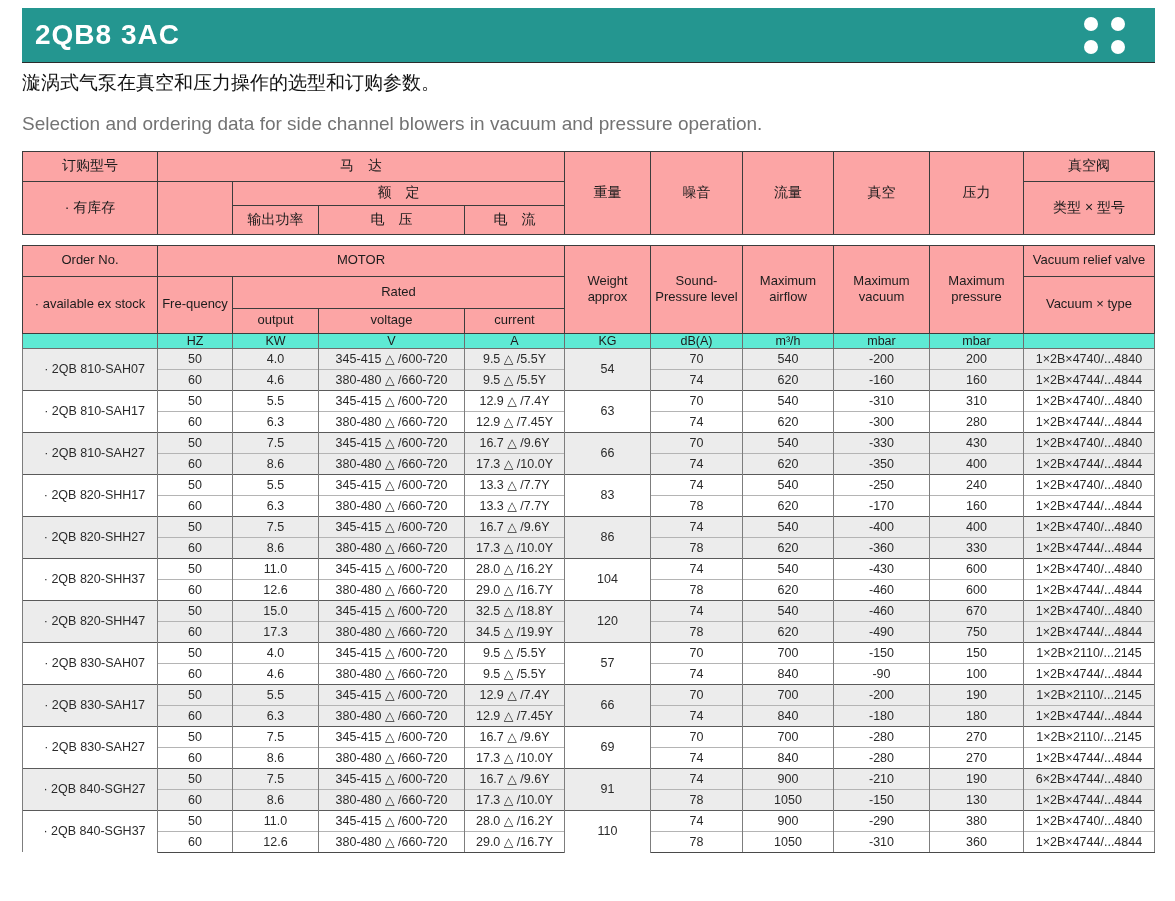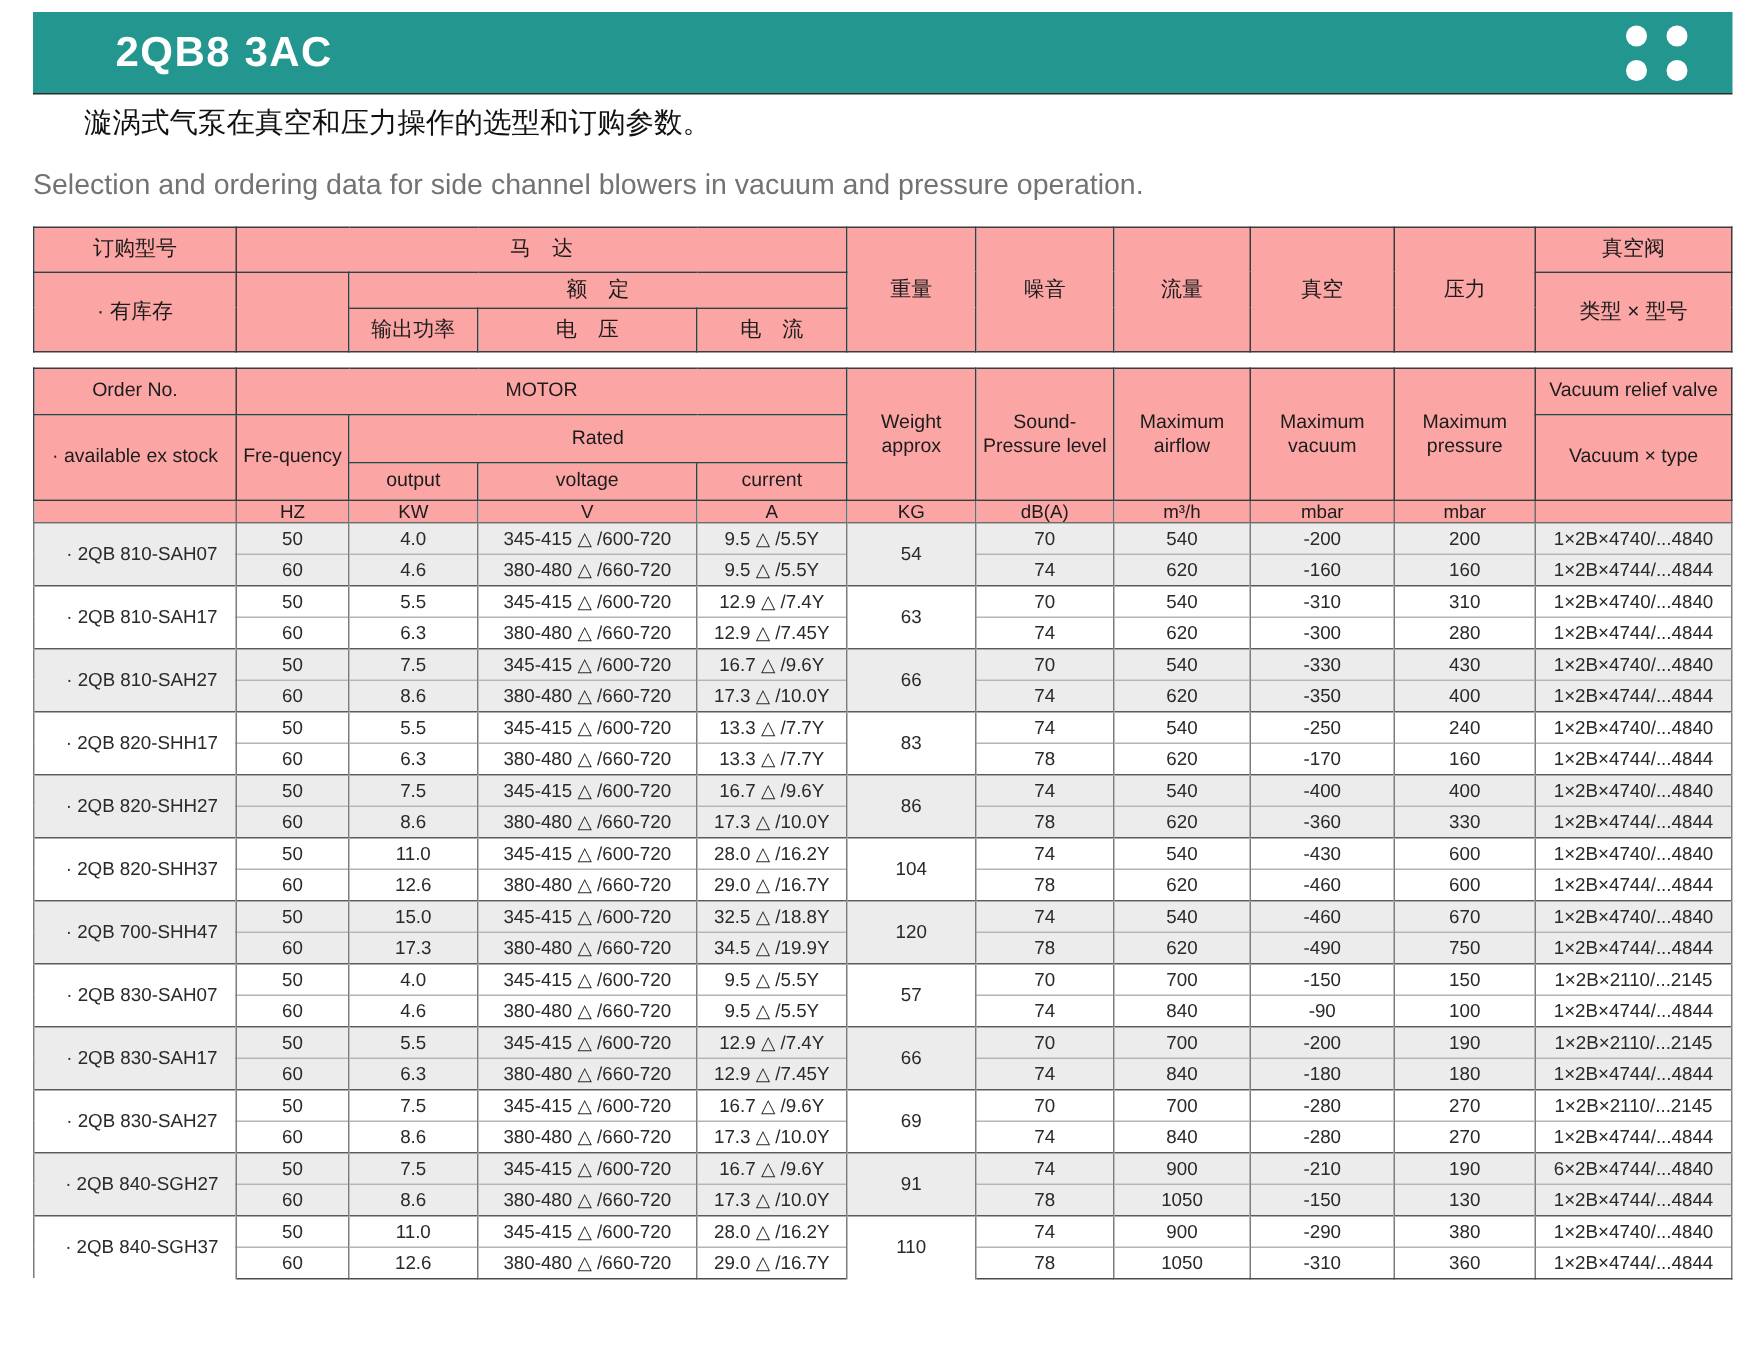--- a/index.html
+++ b/index.html
@@ -8,46 +8,46 @@
     width:1175px; height:901px; background:#ffffff; overflow:hidden; position:relative;
     font-family:"Liberation Sans","DejaVu Sans",sans-serif; color:#222;
   }
   .content { margin:0 20px 0 22px; }
 
   
   .banner {
     margin-top:8px; height:54px; background:#249690;
     display:flex; align-items:center; justify-content:space-between;
   }
-  .banner-title { color:#fff; font-size:28px; font-weight:bold; padding-left:31px; letter-spacing:1px;margin-left:24px; }
+  .banner-title { color:#fff; font-size:28px; font-weight:bold; padding-left:13px; letter-spacing:1px; }
   .dots { display:grid; grid-template-columns:14px 14px; grid-template-rows:14px 14px; gap:9px 13px; margin-right:30px; }
   .dots span { width:14px; height:14px; border-radius:50%; background:#fff; }
 
   
   .series-line { font-size:17px; color:#111; margin:14px 0 6px 0; }
   .rule { border:none; border-top:1.5px solid #2b2b2b; margin:0; }
-  .desc-zh { font-size:19px; color:#111; margin-top:8px; line-height:1.25;margin-left:34px; }
+  .desc-zh { font-size:19px; color:#111; margin-top:8px; line-height:1.25; }
   .desc-en { font-size:19px; color:#737373; margin-top:18px; line-height:1.2; }
 
   
   table { border-collapse:collapse; table-layout:fixed; width:1132px; margin-top:15px; }
   th, td { padding:0 3px; text-align:center; vertical-align:middle; overflow:hidden; }
 
   th {
     background:#fca5a5; border:1px solid #3c3c3c;
     font-weight:normal; color:#1c1c1c;
   }
   .h-zh th { font-size:14px; }
   .h-en th { font-size:13px; line-height:1.25; }
   .r1-zh { height:30px; } .r2-zh { height:24px; } .r3-zh { height:29px; }
   .r1-en { height:31px; } .r2-en { height:32px; } .r3-en { height:25px; }
 
   tr.gap td { border:none; background:#fff; height:11px; padding:0; }
 
-  tr.units td { border:1px solid #6e6e6e; height:14px; font-size:12.5px; background:#fca5a5; color:#1c1c1c; }
+  tr.units td { border:1px solid #6e6e6e; height:14px; font-size:12.5px; background:#5eead4; color:#1c1c1c; }
 
   tr.data-row td { border-left:1px solid #7d7d7d; border-right:1px solid #7d7d7d; height:21px; font-size:12.5px; color:#2a2a2a; background:#fff; }
   tr.data-row.striped td { background:#ececec; }
   tr.group-start td { border-top:1px solid #5a5a5a; }
   tr.row2 td { border-top:1px solid #b4b4b4; }
   tbody tr:last-child td { border-bottom:1.5px solid #4a4a4a; }
   td.order-cell { text-align:center; padding-left:12px; font-size:13px; }
 </style>
 </head>
 <body>
@@ -285,21 +285,21 @@
           <td>12.6</td>
           <td>380-480 △ /660-720</td>
           <td>29.0 △ /16.7Y</td>
           <td>78</td>
           <td>620</td>
           <td>-460</td>
           <td>600</td>
           <td>1×2B×4744/...4844</td>
         </tr>
         <tr class="data-row group-start striped">
-          <td class="order-cell" rowspan="2">· 2QB 700-SHH47</td>
+          <td class="order-cell" rowspan="2">· 2QB 820-SHH47</td>
           <td>50</td>
           <td>15.0</td>
           <td>345-415 △ /600-720</td>
           <td>32.5 △ /18.8Y</td>
           <td rowspan="2">120</td>
           <td>74</td>
           <td>540</td>
           <td>-460</td>
           <td>670</td>
           <td>1×2B×4740/...4840</td>

